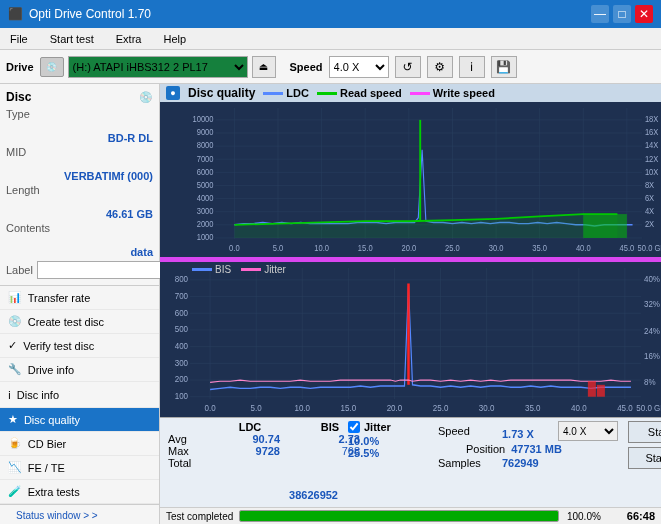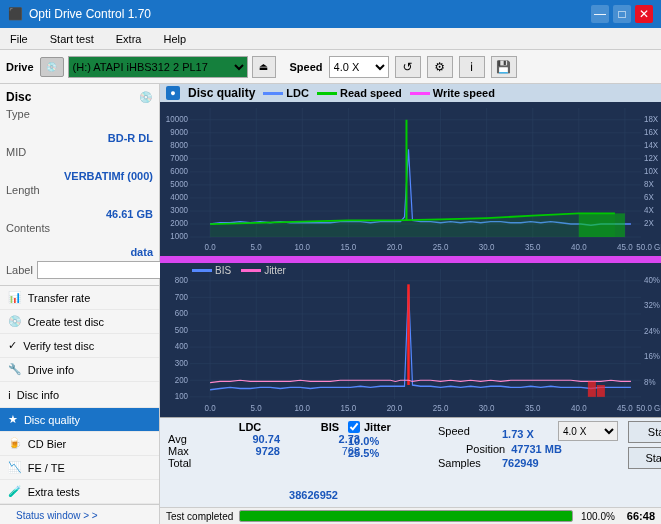--- a/index.html
+++ b/index.html
@@ -285,21 +285,22 @@
     .charts-area {
       display: flex;
       flex-direction: column;
       flex: 1;
       background: #1e3050;
     }
     
     .top-chart {
       flex: 1;
       position: relative;
-      border-bottom: 7px solid #d946ef;
+      border-bottom: 5px solid #d946ef;
+      padding-left: 27px;
     }
     
     .bottom-chart {
       flex: 1;
       position: relative;
     }
     
     .stats-panel {
       background: #e8eef5;
       border-top: 1px solid #aaa;
@@ -688,16 +689,16 @@
         <button class="action-btn">Start part</button>
       </div>
     </div>
 
     <div class="status-bar">
       <span class="status-text">Test completed</span>
       <div class="progress-bar-container">
         <div class="progress-bar-fill" style="width:100%;"></div>
       </div>
       <span class="progress-text">100.0%</span>
-      <span style="font-size:11px;font-weight:bold;margin-left:6px;">66:48</span>
+      <span style="font-size:11px;font-weight:bold;margin-left:20px;">66:48</span>
     </div>
   </div>
 </div>
 
 </body></html>

